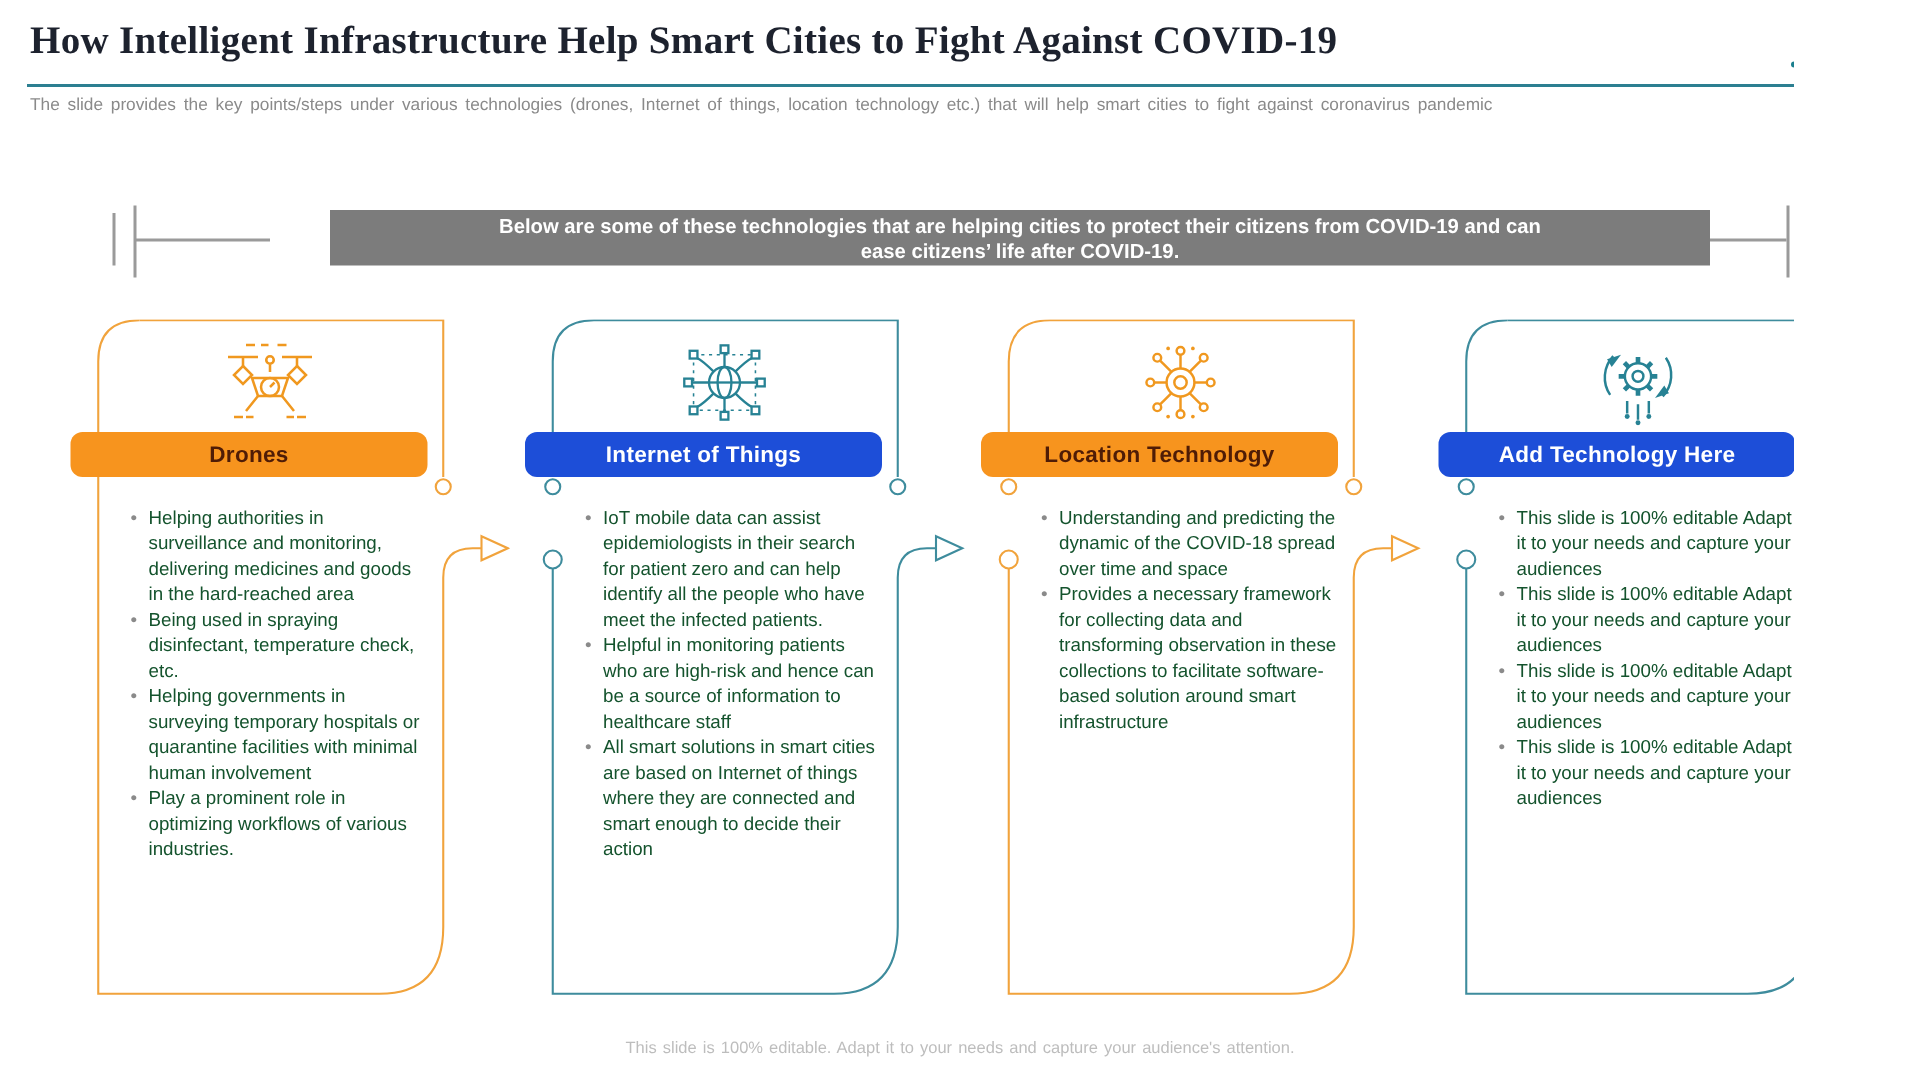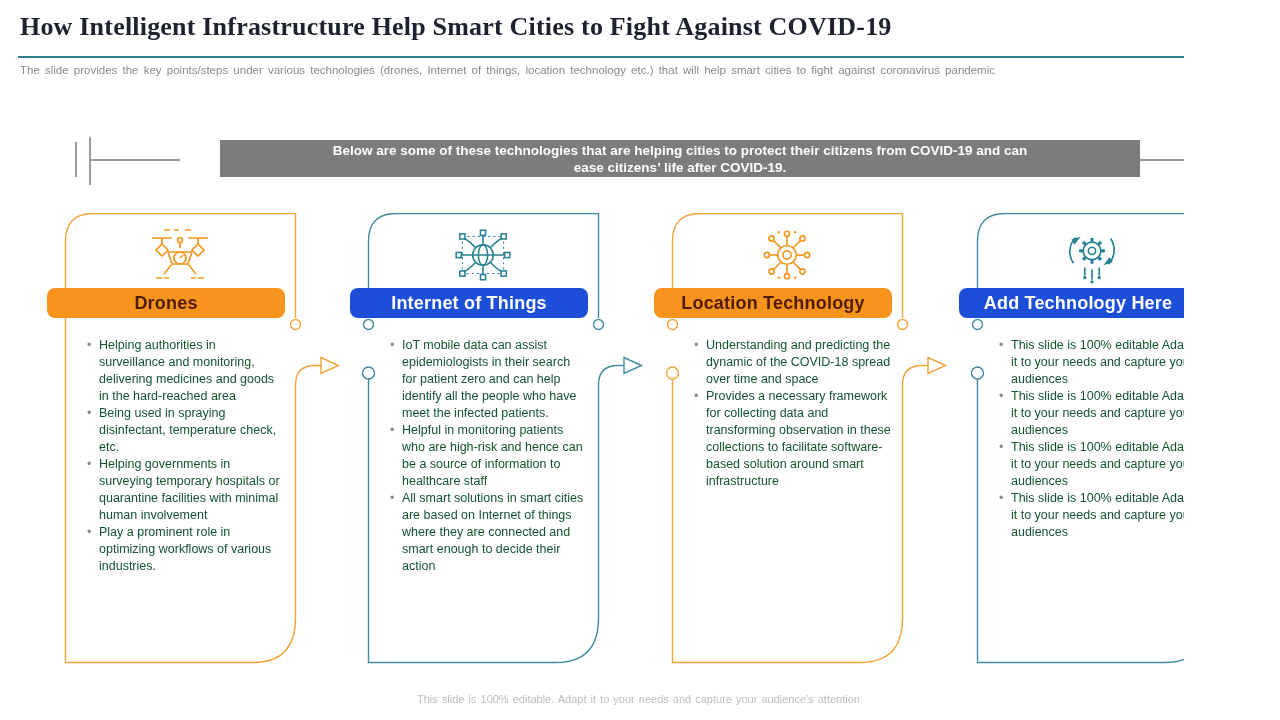--- a/index.html
+++ b/index.html
@@ -1,18 +1,18 @@
 <!DOCTYPE html>
 <html><head>
 <meta charset="utf-8">
 <style>
   html,body { margin:0; padding:0; background:#ffffff; }
   .slide {
     position:relative; width:1184px; height:720px; background:#ffffff;
-    font-family:"Liberation Sans", sans-serif; overflow:hidden;
+    font-family:"Liberation Sans", sans-serif; overflow:hidden;padding-left:12px;
   }
   .page-title {
     position:absolute; left:20px; top:12px;
     font-family:"Liberation Serif", serif; font-weight:bold;
     font-size:26px; color:#1d222e; letter-spacing:0.2px; white-space:nowrap;
   }
   .title-rule { position:absolute; left:18px; top:56px; width:1244px; height:2px; background:#2c7f91; }
   .page-subtitle {
     position:absolute; left:20px; top:64px; width:1150px;
     font-size:11.5px; color:#8a8a8a; word-spacing:2px;
@@ -42,21 +42,21 @@
   .br2 { left:1197px; top:142px; width:2px; height:35px; }
   
   .card { position:absolute; top:213px; width:230px; height:460px; }
   .card-1 { left:65px; }  .card-2 { left:368px; }  .card-3 { left:672px; }  .card-4 { left:977px; }
   .card .outline { position:absolute; left:-10px; top:0; }
   .icon-wrap { position:absolute; left:0; top:10px; width:230px; height:64px;
     display:flex; justify-content:center; align-items:center; }
   .bar {
     position:absolute; left:-18px; top:75px; width:238px; height:30px; border-radius:8px;
     display:flex; align-items:center; justify-content:center;
-    font-weight:bold; font-size:18px; letter-spacing:0.2px;
+    font-weight:bold; font-size:15px; letter-spacing:0.2px;
   }
   .orange .bar { background:#F7941E; color:#4f1c06; }
   .teal   .bar { background:#1d4ed8; color:#ffffff; }
   .bullets {
     position:absolute; left:20px; top:124px; width:186px;
     margin:0; padding:0 0 0 14px; list-style:none;
     font-size:12.5px; line-height:17px; color:#14532d;
   }
   .bullets li { position:relative; }
   .bullets li::before { content:"\2022"; position:absolute; left:-12px; top:0; color:#8a8a8a; }

